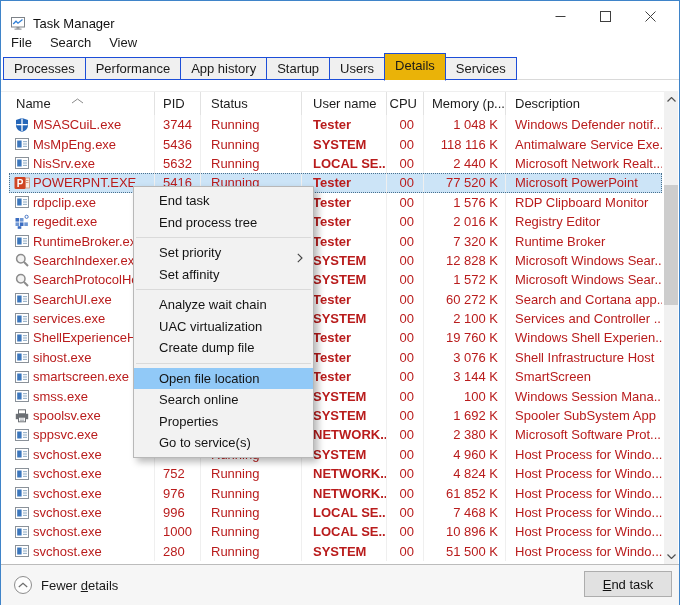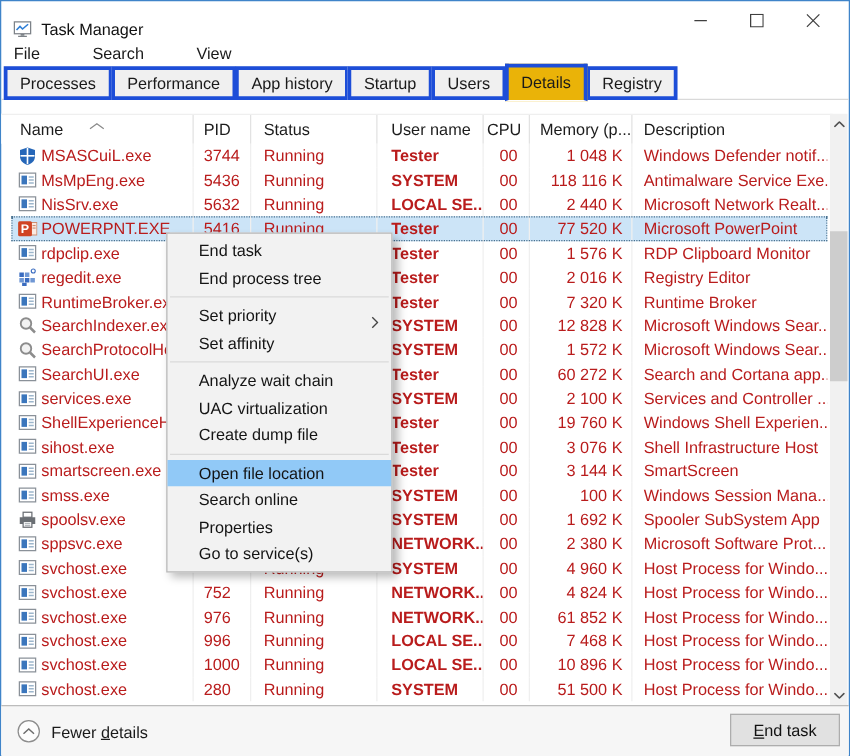--- a/index.html
+++ b/index.html
@@ -11,30 +11,30 @@
   .window{position:absolute;inset:0;border:1px solid #3f84c9;box-sizing:border-box;background:#fff;}
 
   
   .titlebar{position:absolute;top:0;left:0;right:6px;height:30px;display:flex;align-items:flex-end;}
   .app-icon{margin-left:9px;width:16px;height:16px;flex:0 0 auto;}
   .title{margin-left:7px;font-size:13px;color:#111;}
   .winbtns{position:absolute;right:0;top:0;height:30px;display:flex;}
   .winbtn{width:45px;height:30px;display:flex;align-items:center;justify-content:center;}
 
   
-  .menubar{position:absolute;top:30px;left:0;right:0;height:22px;display:flex;align-items:center;font-size:13px;color:#1a1a1a;gap:24px;}
+  .menubar{position:absolute;top:30px;left:0;right:0;height:22px;display:flex;align-items:center;font-size:13px;color:#1a1a1a;}
   .menubar-item{padding:2px 9px;margin-left:0px;}
   .menubar-item:first-child{margin-left:1px;}
 
   
   .tabstrip{position:absolute;top:53px;left:0;right:0;height:26px;}
   .tabstrip::after{content:"";position:absolute;left:0;right:0;bottom:0px;border-bottom:1px solid #d9d9d9;}
   .tabs-inner{position:absolute;left:3px;top:0;display:flex;align-items:flex-end;height:26px;}
   .tab{position:relative;z-index:1;height:21px;line-height:21px;padding:0 10px;font-size:13px;color:#1a1a1a;
-       background:#f0f0f0;border:3px solid #1d4ed8;margin-left:-1px;box-sizing:content-box;}
+       background:#f0f0f0;border:1px solid #1d4ed8;margin-left:-1px;box-sizing:content-box;}
   .tab.active{z-index:3;background:#eab308;height:26px;line-height:24px;margin-bottom:-1px;border-bottom:1px solid #fff;}
 
   
   .grid-header{position:absolute;top:90px;left:0;width:665px;height:24px;display:flex;
                border-top:1px solid #efefef;box-sizing:border-box;font-size:13px;color:#1c1c1c;background:#fff;}
   .hcell{box-sizing:border-box;border-right:1px solid #e2e2e2;padding-top:4px;white-space:nowrap;overflow:hidden;}
   .hcell.right{text-align:right;}
   .sort-caret{position:absolute;left:70px;top:0px;}
 
   
@@ -119,21 +119,21 @@
     </div>
 
   <div class="tabstrip">
     <div class="tabs-inner" id="tabs">
         <div class="tab">Processes</div>
         <div class="tab">Performance</div>
         <div class="tab">App history</div>
         <div class="tab">Startup</div>
         <div class="tab">Users</div>
         <div class="tab active">Details</div>
-        <div class="tab">Registry</div>
+        <div class="tab">Services</div>
       </div>
   </div>
 
   <div class="grid-header" id="gridheader">
     <span class="sort-caret">
       <svg width="13" height="6" viewBox="0 0 13 6">
           <polyline points="1,5 6.5,1 12,5" fill="none" stroke="#8a8a8a" stroke-width="1"></polyline>
         </svg>
     </span>
   <div class="hcell" style="width: 154px; padding: 4px 0px 0px 15px;">Name</div>

